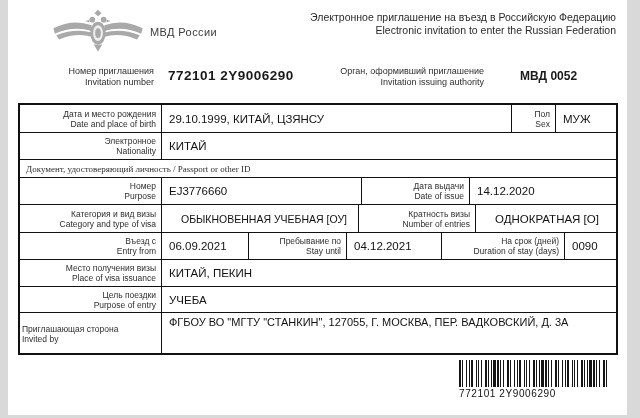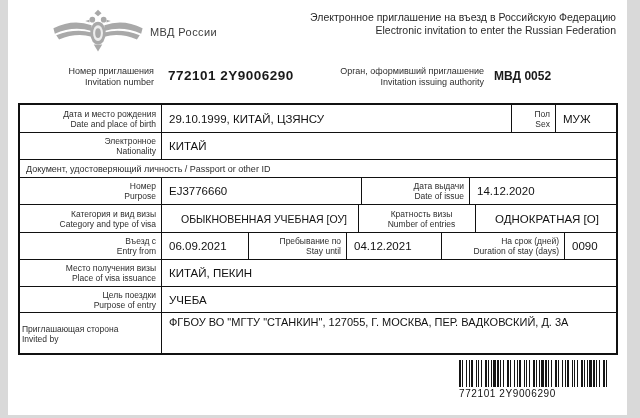--- a/index.html
+++ b/index.html
@@ -13,21 +13,21 @@
   
   .emblem{position:absolute;left:52px;top:9px;width:92px;height:44px;}
   .agency{position:absolute;left:150px;top:26px;font-size:11px;color:#3c3c3c;letter-spacing:.4px;}
   .doc-title{position:absolute;top:11px;right:24px;text-align:right;font-size:10.5px;line-height:13px;color:#2a2a2a;}
 
   
   .lbl-sm{font-size:9px;line-height:10.5px;color:#2e2e2e;text-align:right;}
   .inv-num-label{position:absolute;left:28px;top:66px;width:126px;}
   .inv-num-value{position:absolute;left:168px;top:68px;font-size:13.5px;font-weight:bold;letter-spacing:.5px;}
   .auth-label{position:absolute;left:328px;top:66px;width:156px;}
-  .auth-value{position:absolute;left:494px;top:69px;font-size:12px;font-weight:600;}
+  .auth-value{position:absolute;left:520px;top:69px;font-size:12px;font-weight:600;}
 
   
   .form-table{position:absolute;left:18px;top:103px;width:600px;height:252px;border:2px solid #111;display:flex;flex-direction:column;background:#fff;box-sizing:border-box;}
   .row{display:flex;border-bottom:1px solid #111;box-sizing:border-box;}
   .row:last-child{border-bottom:none;flex:1;}
   .cell{box-sizing:border-box;border-right:1px solid #111;display:flex;}
   .cell:last-child{border-right:none;}
   .lbl{flex-direction:column;justify-content:center;align-items:flex-end;padding:1px 5px 1px 2px;font-size:8.5px;line-height:10px;color:#2e2e2e;text-align:right;}
   .val{align-items:center;padding:1px 2px 1px 7px;font-size:11.5px;color:#111;}
   .labelcol{width:142px;}
@@ -98,21 +98,21 @@
     </div>
 
     <div class="row" style="height:27px;">
       <div class="cell lbl labelcol">
         <div>Электронное</div>
           <div>Nationality</div>
       </div>
       <div class="cell val" style="flex:1;">КИТАЙ</div>
     </div>
 
-    <div class="row" style="height:18px;">
+    <div class="row" style="height:18px;font-family:Liberation Serif, serif;">
       <div class="cell section-head" style="flex:1;">Документ, удостоверяющий личность / Passport or other ID</div>
     </div>
 
     <div class="row" style="height:27px;">
       <div class="cell lbl labelcol">
         <div>Номер</div>
           <div>Purpose</div>
       </div>
       <div class="cell val" style="width:200px;">EJ3776660</div>
       <div class="cell lbl" style="width:108px;">
@@ -121,21 +121,21 @@
       </div>
       <div class="cell val" style="flex:1;">14.12.2020</div>
     </div>
 
     <div class="row" style="height:28px;gap:12px;">
       <div class="cell lbl labelcol">
         <div>Категория и вид визы</div>
           <div>Category and type of visa</div>
       </div>
       <div class="cell val wrap2" style="width:185px;font-size:10.5px;">ОБЫКНОВЕННАЯ УЧЕБНАЯ [ОУ]</div>
-      <div class="cell lbl" style="width:105px;align-items:center;">
+      <div class="cell lbl" style="width:105px;">
         <div>Кратность визы</div>
           <div>Number of entries</div>
       </div>
       <div class="cell val" style="flex:1;">ОДНОКРАТНАЯ [О]</div>
     </div>
 
     <div class="row" style="height:27px;">
       <div class="cell lbl labelcol">
         <div>Въезд с</div>
           <div>Entry from</div>

